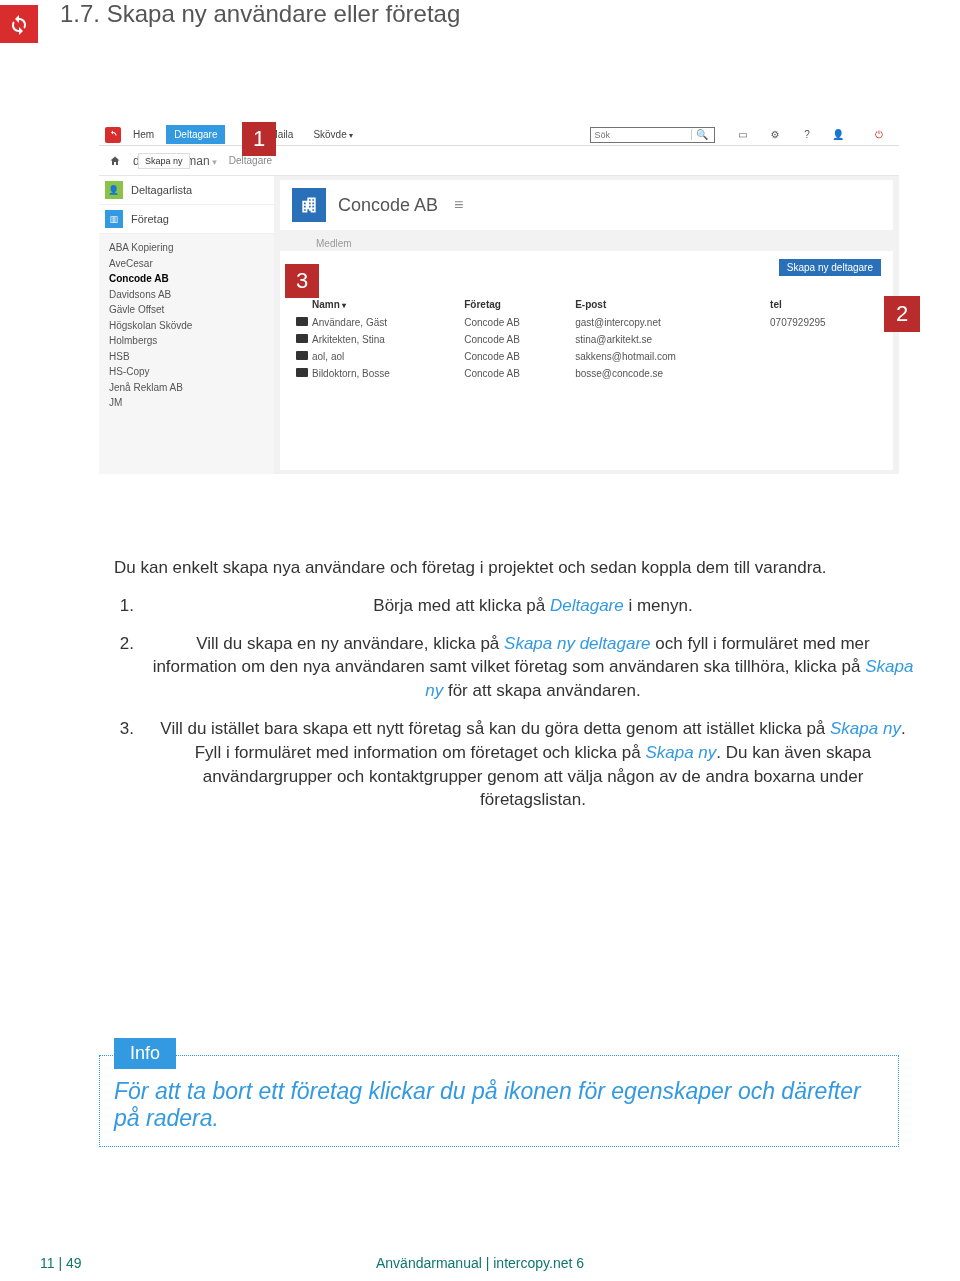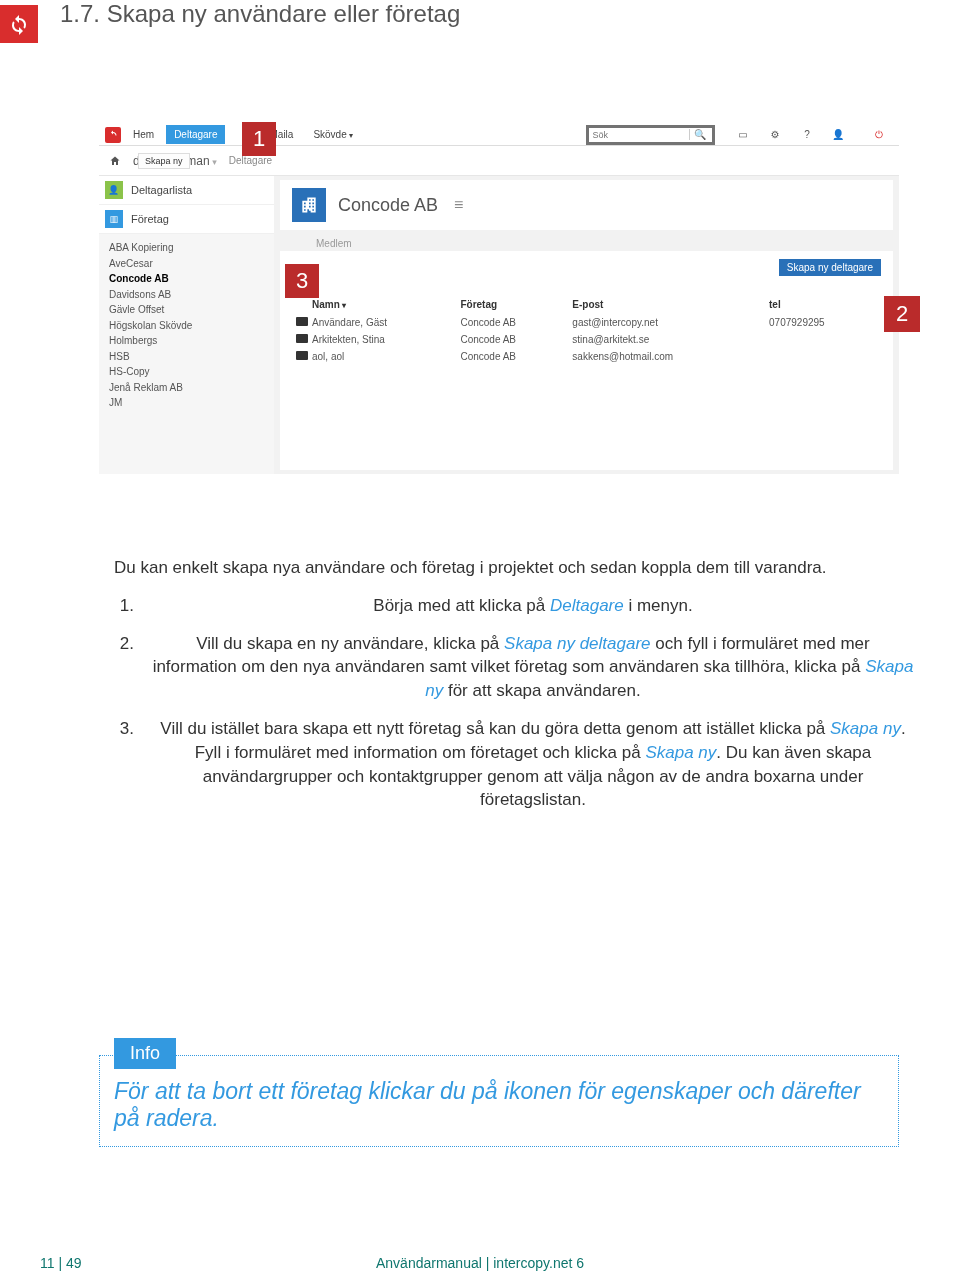--- a/index.html
+++ b/index.html
@@ -42,21 +42,21 @@
     gap: 4px;
   }
   .app-topbar .logo {
     width: 16px; height: 16px; background: #d92d2d; border-radius: 2px;
     display:flex;align-items:center;justify-content:center;
   }
   .nav-item { padding: 4px 8px; color:#444; }
   .nav-item.active { background:#3399e0; color:#fff; }
   .nav-item.caret::after { content:" ▾"; font-size:8px; }
   .spacer { flex:1; }
-  .search-box { border:3px solid #737373; display:flex; align-items:center; margin-right:10px;}
+  .search-box { border:1px solid #737373; display:flex; align-items:center; margin-right:10px;}
   .search-box input { border:none; width:100px; height:14px; font-size:9px; padding:0 4px;}
   .search-btn { border-left:1px solid #ccc; padding:0 5px; font-size:10px;}
   .top-icon { width:16px; text-align:center; color:#555; margin: 0 6px;}
   .poweroff { color:#d92d2d; margin-left:14px;}
   .crumbbar {
     height: 30px; background:#fff; border-bottom:1px solid #e6e6e6;
     display:flex; align-items:center; gap:12px; padding:0 10px;
   }
   .home-ic{width:12px;height:12px;fill:#555;}
   .crumb-title{color:#555;font-size:12px;}
@@ -236,20 +236,27 @@
                 <td>stina@arkitekt.se</td>
                 <td></td>
               </tr>
               <tr>
                 <td class="ic"><span class="card-ic"></span></td>
                 <td>aol, aol</td>
                 <td>Concode AB</td>
                 <td>sakkens@hotmail.com</td>
                 <td></td>
               </tr>
+              <tr>
+                <td class="ic"><span class="card-ic"></span></td>
+                <td>Bildoktorn, Bosse</td>
+                <td>Concode AB</td>
+                <td>bosse@concode.se</td>
+                <td></td>
+              </tr>
             </tbody>
         </table>
       </div>
     </div>
   </div>
 </div>
 <div class="skapa-chip">Skapa ny</div>
 
 <div class="callout c1">1</div>
 <div class="callout c2">2</div>

